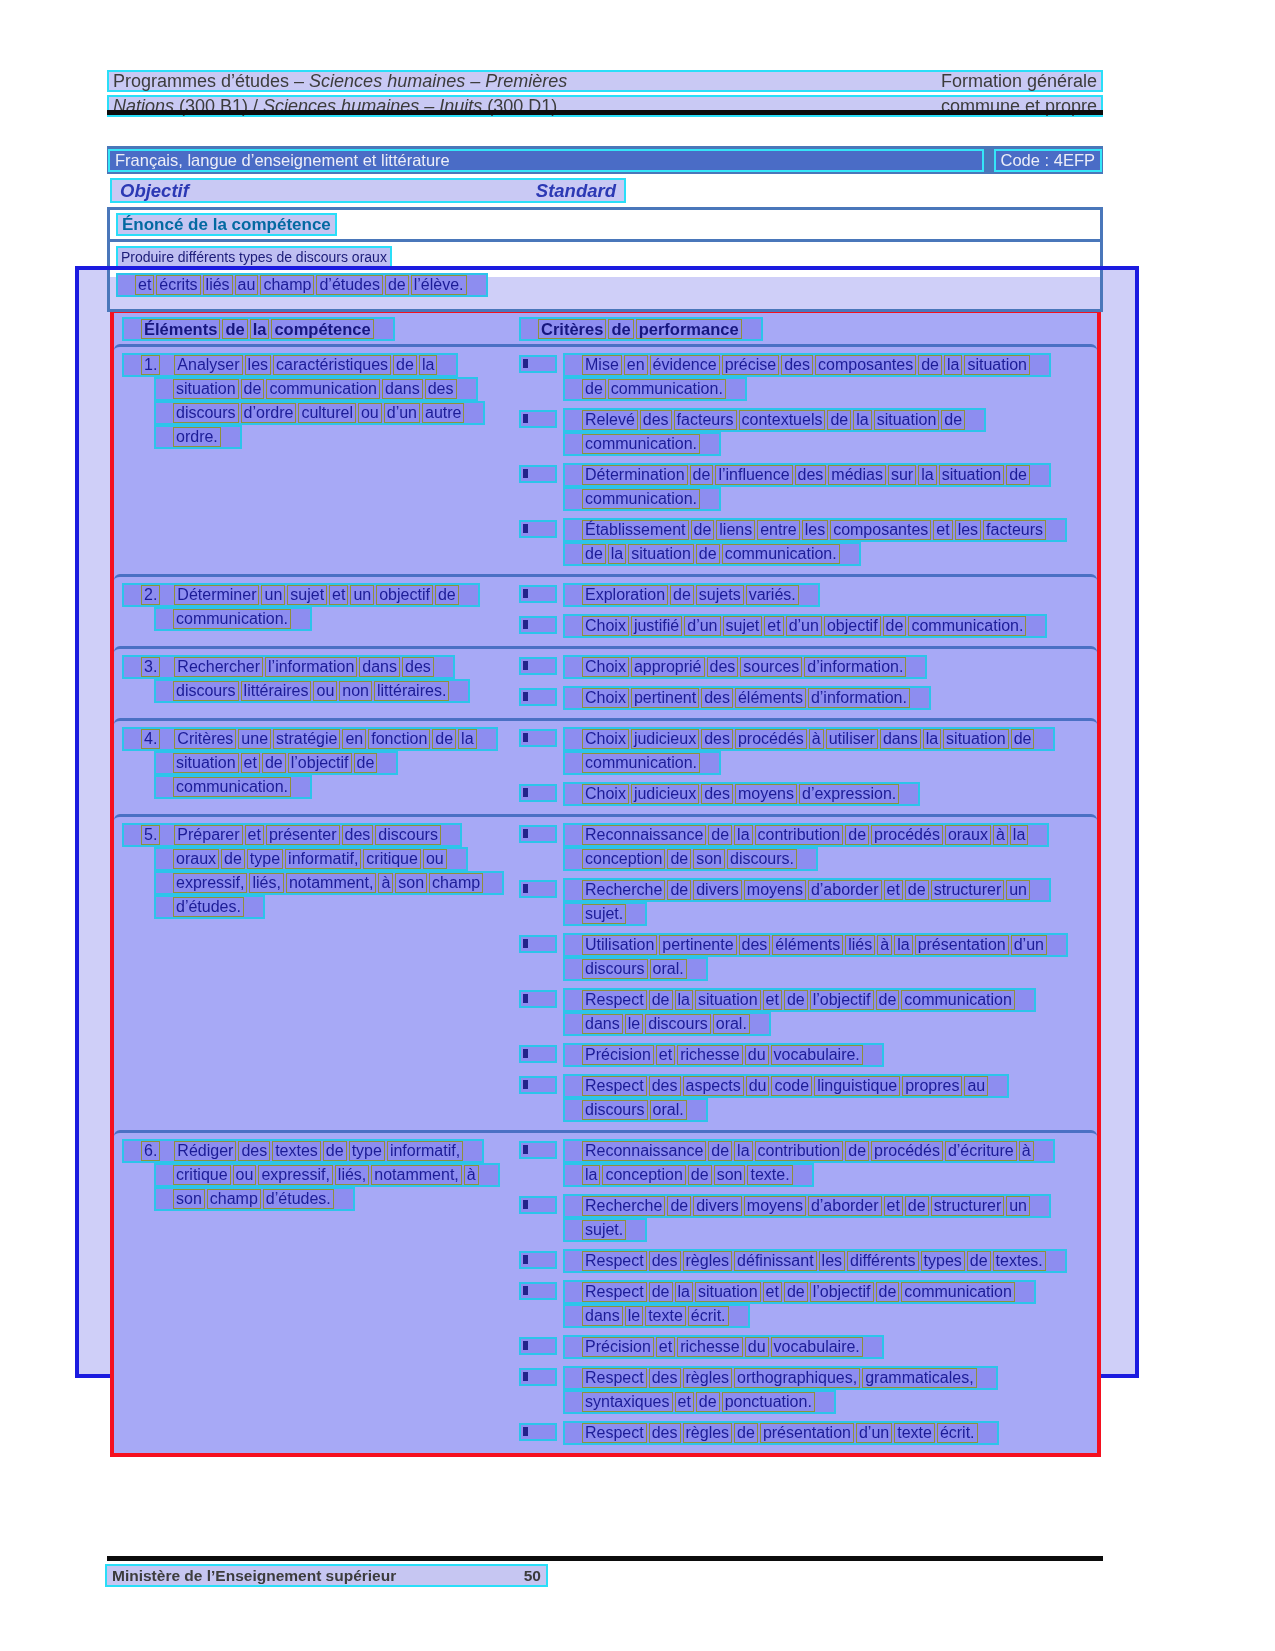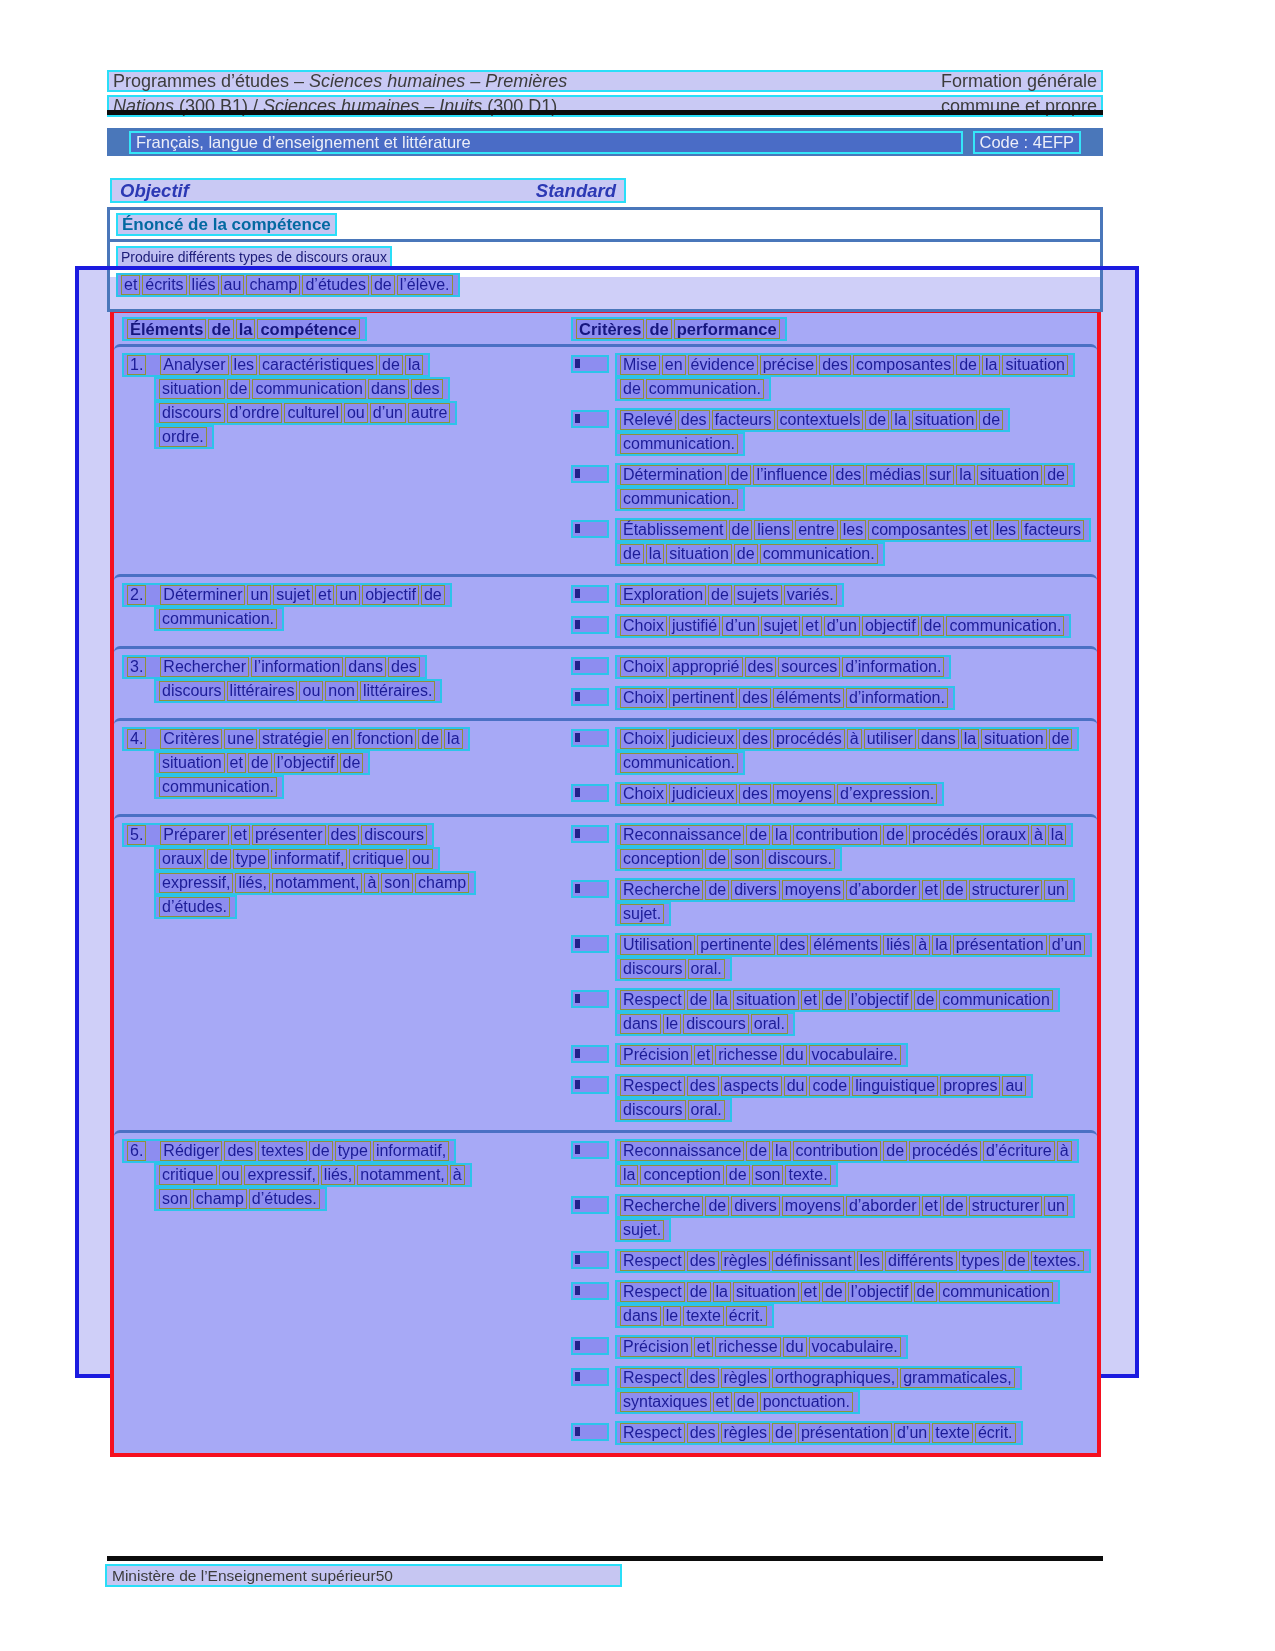--- a/index.html
+++ b/index.html
@@ -8,22 +8,22 @@
   .abs{position:absolute;}
 
   
   .header{left:107px;top:70px;width:996px;z-index:2;}
   .hl{display:flex;justify-content:space-between;background:#c9c9f4;border:2px solid #2adef8;
       padding:0 4px;font-size:18px;line-height:18px;color:#3c3c3c;margin-bottom:3px;}
   .hl .it{font-style:italic;}
   .rule{background:#0c0c0c;height:5px;left:107px;width:996px;z-index:2;}
 
   
-  .titlebar{left:107px;top:128px;width:996px;height:28px;background:#4a77ba;display:flex;
-            align-items:center;padding:0 22px;box-sizing:border-box;z-index:2;}
+  .titlebar{left:107px;top:146px;width:996px;height:28px;background:#4a77ba;display:flex;
+            align-items:center;padding:0 1px;box-sizing:border-box;z-index:2;}
   .tspan{background:#4a6cc6;border:2px solid #35e6f8;color:#eceef8;font-size:16.5px;
          line-height:19px;padding:0 5px;white-space:nowrap;}
   .tspan.grow{flex:1;margin-right:10px;}
   .tspan.code{text-align:right;}
 
   
   .objbox{left:110px;top:178px;width:516px;height:25px;background:#c9c9f4;border:2px solid #2adef8;
           display:flex;justify-content:space-between;align-items:center;padding:0 8px;
           box-sizing:border-box;font-style:italic;font-weight:bold;font-size:18.5px;
           color:#2c39b4;z-index:2;}
@@ -40,44 +40,44 @@
 
   
   .overlay{left:75px;top:266px;width:1064px;height:1112px;background:#cfcff8;
            border:4px solid #1b1be0;box-sizing:border-box;z-index:1;}
   .overlay-topline{left:75px;top:266px;width:1064px;height:4px;background:#1b1be0;z-index:4;}
 
   
   .ctable{left:110px;top:309px;width:991px;border:4px solid #f5101f;box-sizing:border-box;
           background:#a7a9f6;z-index:2;}
   .thead{display:flex;padding:4px 0 3px;}
-  .col1{width:457px;padding-left:8px;box-sizing:border-box;flex:none;}
+  .col1{width:405px;padding-left:8px;box-sizing:border-box;flex:none;}
   .col2{flex:1;padding-right:4px;min-width:0;}
   .t-row{display:flex;border-top:3px solid #4a70c4;padding:6px 0 8px;border-radius:6px;}
   .line-row{white-space:nowrap;}
-  .line-box{display:inline-block;background:#8d8df0;border:2px solid #2cc4ea;padding:0 3px;
+  .line-box{display:inline-block;background:#8d8df0;border:2px solid #2cc4ea;padding:0 17px;
             vertical-align:top;}
   .word{display:inline-block;border:1px solid #90903a;padding:0 2px;margin-right:2px;
         color:#1c1c96;font-size:16px;line-height:18px;vertical-align:top;}
   .hdr .word{font-weight:bold;font-size:16.5px;color:#16167e;}
   .num{margin-right:14px;}
   .indent-l{margin-left:32px;}
   .indent-r{margin-left:44px;}
   .bullet-item{margin-top:0;}
   .bullet-item + .bullet-item{margin-top:7px;}
   .bullet-row{display:flex;align-items:flex-start;}
   .bullet-marker{flex:none;width:34px;height:14px;background:#8d8df0;border:2px solid #2cc4ea;
                  margin:2px 6px 0 0;position:relative;}
   .bullet-marker::before{content:"";position:absolute;left:2px;top:2px;width:5px;height:9px;
                  background:#22228a;}
 
   
-  .footer-line{left:105px;top:1564px;width:517px;display:flex;
+  .footer-line{left:105px;top:1564px;width:443px;display:flex;justify-content:space-between;
                background:#c6c6f2;border:2px solid #2adef8;padding:0 5px;font-size:15.5px;
-               line-height:19px;color:#3c3c3c;z-index:2;box-sizing:border-box;}
+               line-height:19px;color:#3c3c3c;z-index:2;box-sizing:border-box;font-weight:bold;}
 </style>
 </head>
 <body>
 
 <div class="page">
 
   <div class="abs overlay"></div>
 
   <div class="abs header">
     <div class="hl">

